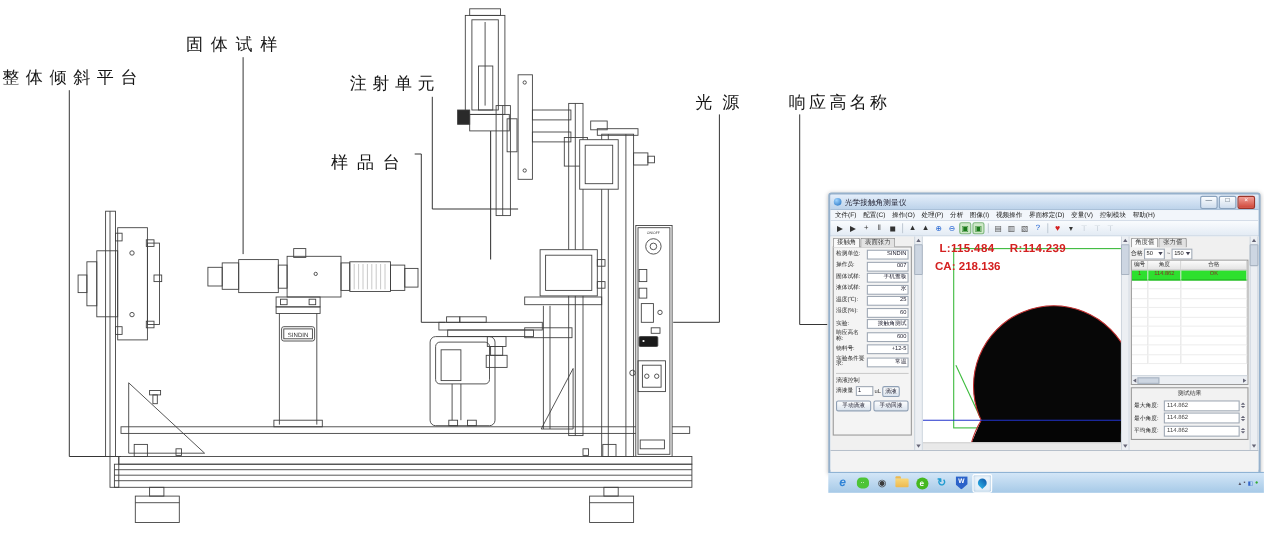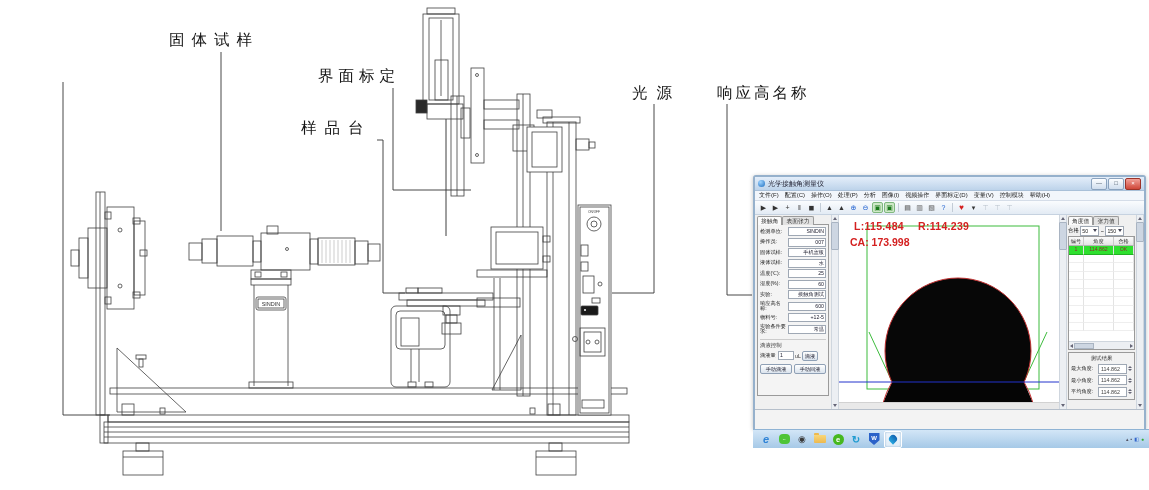--- a/index.html
+++ b/index.html
@@ -50,21 +50,21 @@
   .btnrow .tinybtn{flex:1;}
   .funit{font-size:5.2px;color:#333;}
   
   .vscroll{width:8px;flex:none;background:#eceff3;border-left:1px solid #cfd6de;border-right:1px solid #cfd6de;
            display:flex;flex-direction:column;align-items:center;box-sizing:border-box;}
   .sa{width:0;height:0;margin:2px 0;}
   .sa.up{border-left:2.5px solid transparent;border-right:2.5px solid transparent;border-bottom:3.5px solid #667;}
   .sa.down{border-left:2.5px solid transparent;border-right:2.5px solid transparent;border-top:3.5px solid #667;margin-top:auto;}
   .sthumb{width:6px;height:26px;background:#cdd6e2;border:1px solid #a9b4c2;border-radius:1px;}
   
-  .imgarea{width:220px;flex:none;position:relative;background:#fff;overflow:hidden;}
+  .imgarea{width:180px;flex:none;position:relative;background:#fff;overflow:hidden;}
   .imgarea svg{position:absolute;left:0;top:0;}
   .angletext{position:absolute;left:15px;top:5px;display:flex;gap:14px;font-size:10.5px;font-weight:bold;
              color:#d42020;letter-spacing:.3px;white-space:nowrap;}
   .catext{position:absolute;left:11px;top:21px;font-size:10.5px;font-weight:bold;color:#d42020;white-space:nowrap;}
   .graybottom{position:absolute;left:0;bottom:0;width:100%;height:6px;background:#e9e9e9;border-top:1px solid #d2d2d2;}
   
   .rpanel{flex:1;display:flex;background:#f0f0f0;box-sizing:border-box;}
   .rmain{flex:1;padding:1px 1px;display:flex;flex-direction:column;}
   .rangerow{display:flex;align-items:center;gap:1.5px;height:11px;font-size:5.4px;color:#222;}
   .dd{display:inline-flex;align-items:center;background:#fff;border:1px solid #9fa8b4;height:8px;padding:0 1px;gap:1px;}
@@ -253,23 +253,24 @@
       <rect x="584" y="332" width="17" height="20"></rect>
       <circle cx="588" cy="342" r="2"></circle>
       <circle cx="597" cy="342" r="2"></circle>
       <circle cx="575" cy="339" r="2.5"></circle>
       <rect x="582" y="400" width="22" height="8"></rect>
     </g>
     <text x="271" y="306" font-size="5.5" fill="#333" text-anchor="middle">SINDIN</text>
     <text x="594" y="213" font-size="3.2" fill="#333" text-anchor="middle">ON/OFF</text>
   </svg>
 
+  <div class="dlbl" style="left:2px;top:60px;letter-spacing:6px;">整体倾斜平台</div>
   <div class="dlbl" style="left:169px;top:30px;letter-spacing:7px;">固体试样</div>
-  <div class="dlbl" style="left:318px;top:66px;">界面标定</div>
-  <div class="dlbl" style="left:301px;top:118px;letter-spacing:8px;">样品台</div>
+  <div class="dlbl" style="left:318px;top:66px;">注射单元</div>
+  <div class="dlbl" style="left:301px;top:138px;letter-spacing:8px;">样品台</div>
   <div class="dlbl" style="left:632px;top:83px;letter-spacing:9px;">光源</div>
   <div class="dlbl" style="left:717px;top:83px;letter-spacing:3px;">响应高名称</div>
 
   <div class="win">
     <div class="titlebar">
       <span class="appico"></span>
       <span class="title">光学接触角测量仪</span>
       <span class="wbtns">
         <span class="wb">—</span>
         <span class="wb">□</span>
@@ -391,21 +392,21 @@
           <circle cx="119" cy="136" r="73" fill="#070707" stroke="#c23030" stroke-width="1"></circle>
           <polygon points="53,167 185,167 194,188 44,188" fill="#050505"></polygon>
           <path d="M53 167 Q47 177 44 188" stroke="#c23030" fill="none" stroke-width="1"></path>
           <path d="M185 167 Q191 177 194 188" stroke="#c23030" fill="none" stroke-width="1"></path>
           <line x1="0" y1="167" x2="220" y2="167" stroke="#2233cc" stroke-width="1"></line>
         </svg>
         <div class="angletext">
           <span>L:115.484</span>
           <span>R:114.239</span>
         </div>
-        <div class="catext">CA: 173.998</div>
+        <div class="catext">CA: 218.136</div>
         <div class="graybottom"></div>
       </div>
 
       <div class="vscroll">
         <span class="sa up"></span>
           <span class="sthumb"></span>
           <span class="sa down"></span>
       </div>
 
       <div class="rpanel">

